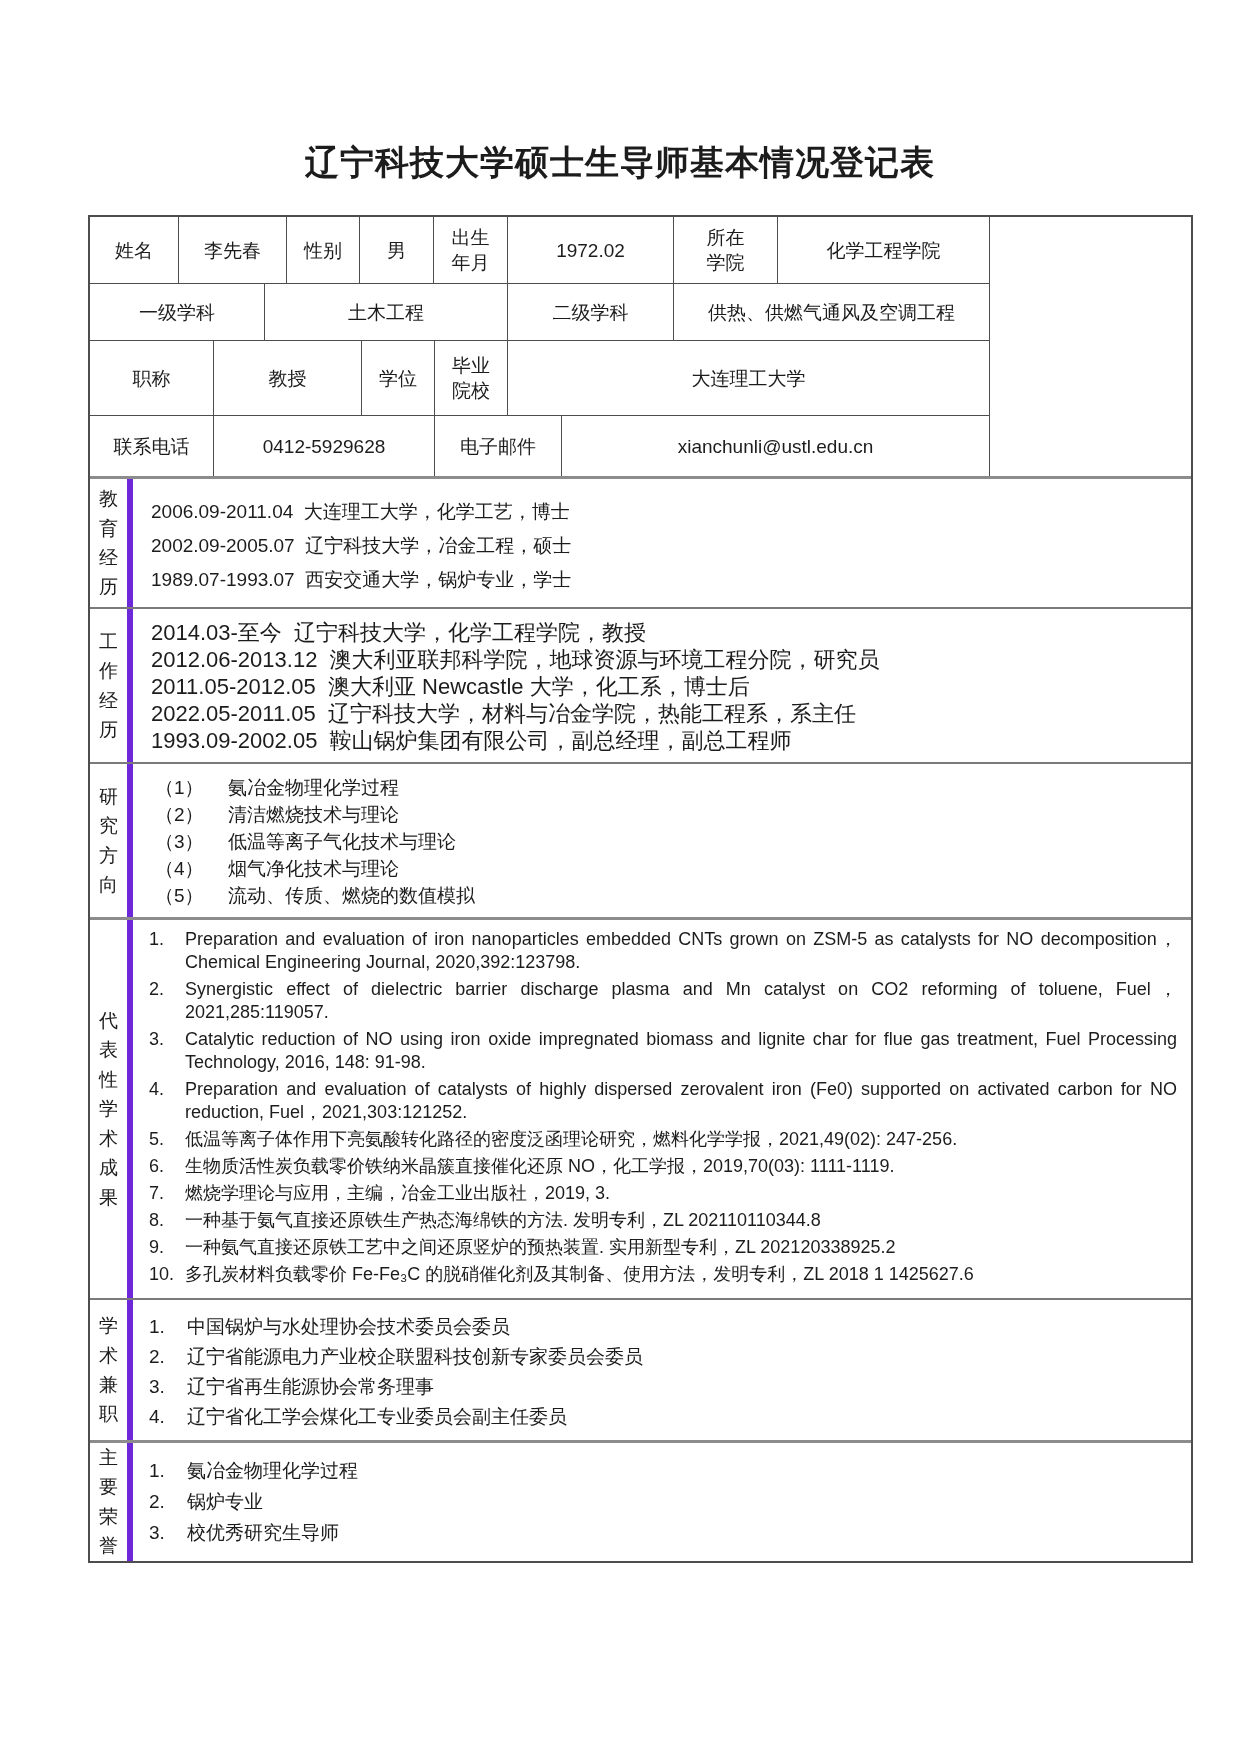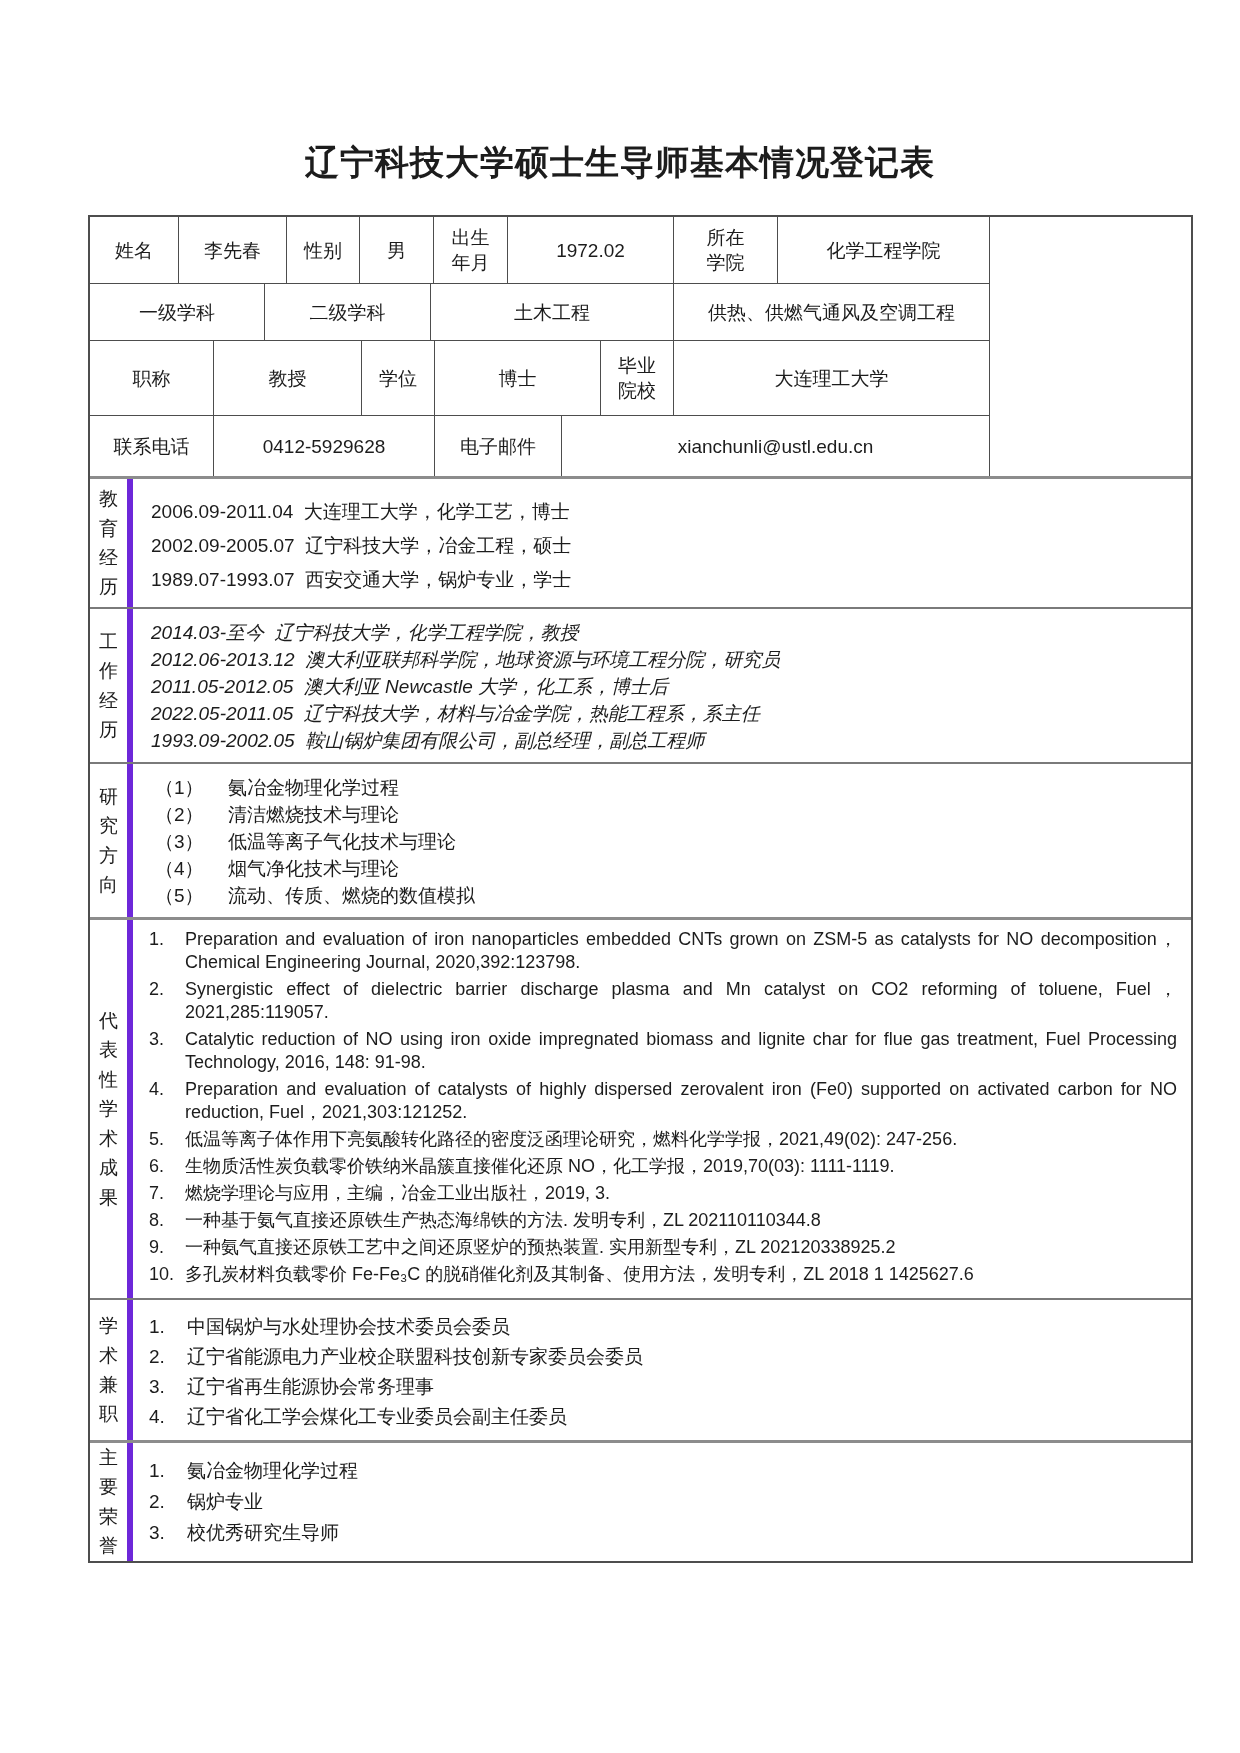--- a/index.html
+++ b/index.html
@@ -42,21 +42,21 @@
     display:flex; align-items:center; justify-content:center; font-size:19px;
   }
   .sec-label span {
     display:block; width:21px; word-break:break-all;
     line-height:1.55; text-align:center;
   }
   .sec-body { flex:1; box-sizing:border-box; min-width:0; }
   .body-edu   { padding:16px 10px 10px 18px; }
   .body-edu .line  { font-size:19px; line-height:34px; white-space:pre-wrap; }
   .body-work  { padding:10px 10px 8px 18px; }
-  .body-work .line { font-size:19px; line-height:27px; white-space:pre-wrap;font-style:italic; }
+  .body-work .line { font-size:22px; line-height:27px; white-space:pre-wrap; }
   .body-res   { padding:10px 10px 8px 22px; }
   .res-item { display:flex; font-size:19px; line-height:27px; }
   .res-item .rnum { width:73px; flex:none; }
   .body-pub   { padding:8px 14px 8px 0; }
   .pub-item { display:flex; margin-bottom:4px; }
   .pub-item .pnum { width:36px; flex:none; padding-left:16px; font-size:18px; line-height:23px; }
   .pub-item .ptext { flex:1; font-size:18px; line-height:23px; min-width:0; }
   .pub-item .ptext.en { text-align:justify; }
   .body-pos   { padding:12px 10px 8px 16px; }
   .num-item { display:flex; font-size:19px; }
@@ -80,29 +80,28 @@
           <div class="tcell" style="width:108px">李先春</div>
           <div class="tcell" style="width:73px">性别</div>
           <div class="tcell" style="width:74px">男</div>
           <div class="tcell wrap2" style="width:74px">出生年月</div>
           <div class="tcell" style="width:166px">1972.02</div>
           <div class="tcell" style="width:104px; padding:0 26px;">所在学院</div>
           <div class="tcell last">化学工程学院</div>
         </div>
         <div class="trow r2">
           <div class="tcell" style="width:175px">一级学科</div>
+          <div class="tcell" style="width:243px">土木工程</div>
           <div class="tcell" style="width:166px">二级学科</div>
-          <div class="tcell" style="width:243px">土木工程</div>
           <div class="tcell last">供热、供燃气通风及空调工程</div>
         </div>
         <div class="trow r3">
           <div class="tcell" style="width:124px">职称</div>
           <div class="tcell" style="width:148px">教授</div>
           <div class="tcell" style="width:73px">学位</div>
-          <div class="tcell" style="width:166px">博士</div>
           <div class="tcell wrap2" style="width:73px">毕业院校</div>
           <div class="tcell last">大连理工大学</div>
         </div>
         <div class="trow r4">
           <div class="tcell" style="width:124px">联系电话</div>
           <div class="tcell" style="width:221px">0412-5929628</div>
           <div class="tcell" style="width:127px">电子邮件</div>
           <div class="tcell last">xianchunli@ustl.edu.cn</div>
         </div>
       </div>

